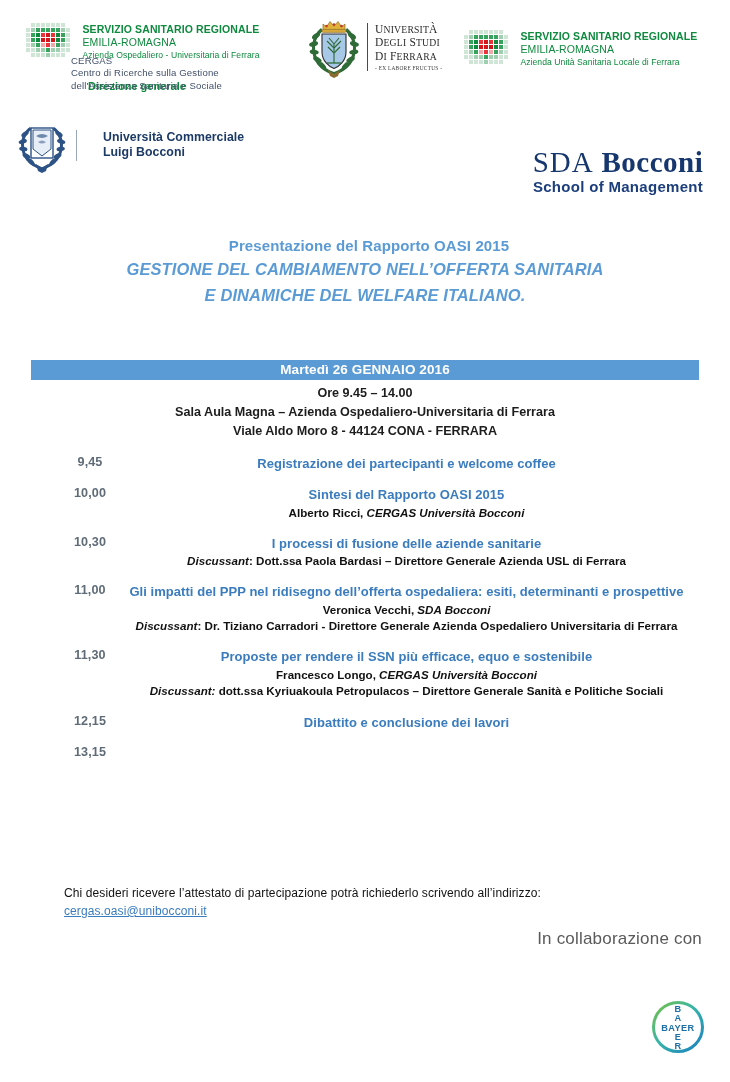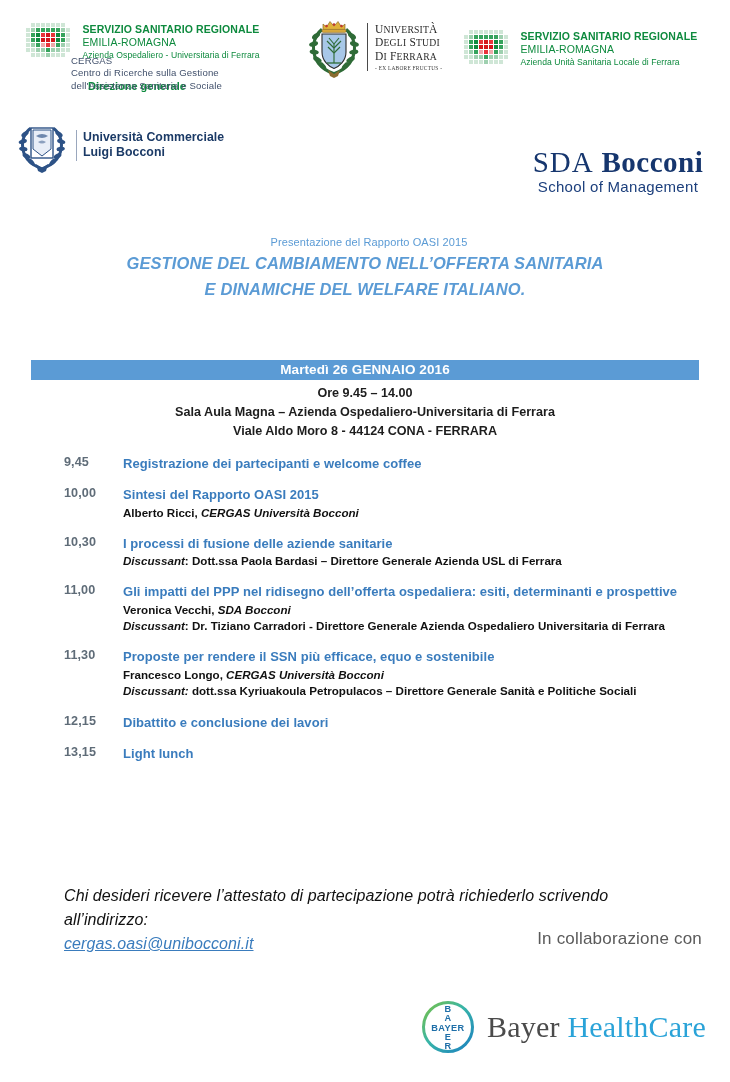--- a/index.html
+++ b/index.html
@@ -87,21 +87,21 @@
     color: #3a3a3a;
   }
   .sc { font-size: .84em; }
 
   
   .bocconi-block { position: absolute; }
   .bocconi-text {
     position: absolute;
     left: 62px; top: 12px;
     border-left: 1.3px solid #9aa7bd;
-    padding-left: 6px;
+    padding-left: 26px;
     color: #1b3a66;
   }
   .bocconi-text .bl {
     font-size: 12.3px;
     font-weight: bold;
     line-height: 1.26;
     letter-spacing: .05px;
   }
   .cergas {
     position: absolute;
@@ -122,37 +122,37 @@
     font-family: "Liberation Serif", serif;
     font-size: 29px;
     line-height: 1;
     letter-spacing: .5px;
     white-space: nowrap;
   }
   .sda-line1 .thin { font-weight: normal; letter-spacing: 1px; margin-top: 18px; }
   .sda-line1 .thick { font-weight: bold; }
   .sda-line2 {
     font-size: 15px;
-    font-weight: normal;
+    font-weight: bold;
     letter-spacing: .3px;
     margin-top: 1px;
     color: #1c3f7c;
   }
 
   
   .title-block {
     position: absolute;
     left: 0; top: 234px;
     width: 730px;
     text-align: center;
     color: #5b9bd5;
   }
   .title-1 {
-    font-size: 11px;
-    font-weight: normal;
+    font-size: 15px;
+    font-weight: bold;
     letter-spacing: .1px;
     line-height: 1.55;
     margin-left: 8px;
   }
   .title-2 {
     font-size: 16.5px;
     font-weight: bold;
     font-style: italic;
     letter-spacing: .1px;
     line-height: 1.55;
@@ -181,20 +181,21 @@
     font-size: 12.6px;
     font-weight: bold;
     line-height: 1.52;
   }
 
   
   .program {
     position: absolute;
     left: 0; top: 455px;
     width: 730px;
+    text-align: center;
   }
   .prog-item {
     position: relative;
     padding-left: 64px;
     padding-right: 40px;
     margin-bottom: 14px;
   }
   .prog-time {
     position: absolute;
     left: 64px; top: 0;
@@ -230,22 +231,21 @@
     font-weight: bold;
     line-height: 1.42;
   }
   .prog-disc .lbl { font-style: italic; font-weight: bold; }
 
   
   .note {
     position: absolute;
     left: 64px; top: 884px;
     width: 620px;
-    font-size: 16px;
-    font-style: italic;
+    font-size: 12px;
     color: #111;
     line-height: 1.5;
     letter-spacing: .1px;
   }
   .note .mail {
     color: #3a7cbd;
     text-decoration: underline;
   }
 
   
@@ -450,23 +450,20 @@
       </div>
     </div>
     <div class="prog-item">
       <div class="prog-time">12,15</div>
       <div class="prog-body">
         <div class="prog-title"><span>Dibattito e conclusione dei lavori</span></div>
       </div>
     </div>
     <div class="prog-item">
       <div class="prog-time">13,15</div>
-      <div class="prog-body">
-        <div class="prog-title"><span>Light lunch</span></div>
-      </div>
     </div>
   </div>
 
 <div class="note">
   <span>Chi desideri  ricevere l’attestato di partecipazione potrà richiederlo scrivendo all’indirizzo:</span><br>
   <span class="mail">cergas.oasi@unibocconi.it</span>
 </div>
 
 <div class="collab">In collaborazione con</div>
 <div class="bayer-wrap">
@@ -480,17 +477,13 @@
     </defs>
     <circle cx="28" cy="28" r="24.5" fill="none" stroke="url(#bayerRing)" stroke-width="3"></circle>
     <g fill="#1f6fa8" font-family="'Liberation Sans', sans-serif" font-size="9.2" font-weight="bold" letter-spacing="0.4">
       <text x="28" y="31.6" text-anchor="middle">BAYER</text>
       <text x="28" y="13" text-anchor="middle">B</text>
       <text x="28" y="22.2" text-anchor="middle">A</text>
       <text x="28" y="40.6" text-anchor="middle">E</text>
       <text x="28" y="49.6" text-anchor="middle">R</text>
     </g>
   </svg>
-  <div class="bayer-name">
-    <span class="k1">Bayer</span>
-    <span class="k2">HealthCare</span>
-  </div>
 </div>
 
 </body></html>

